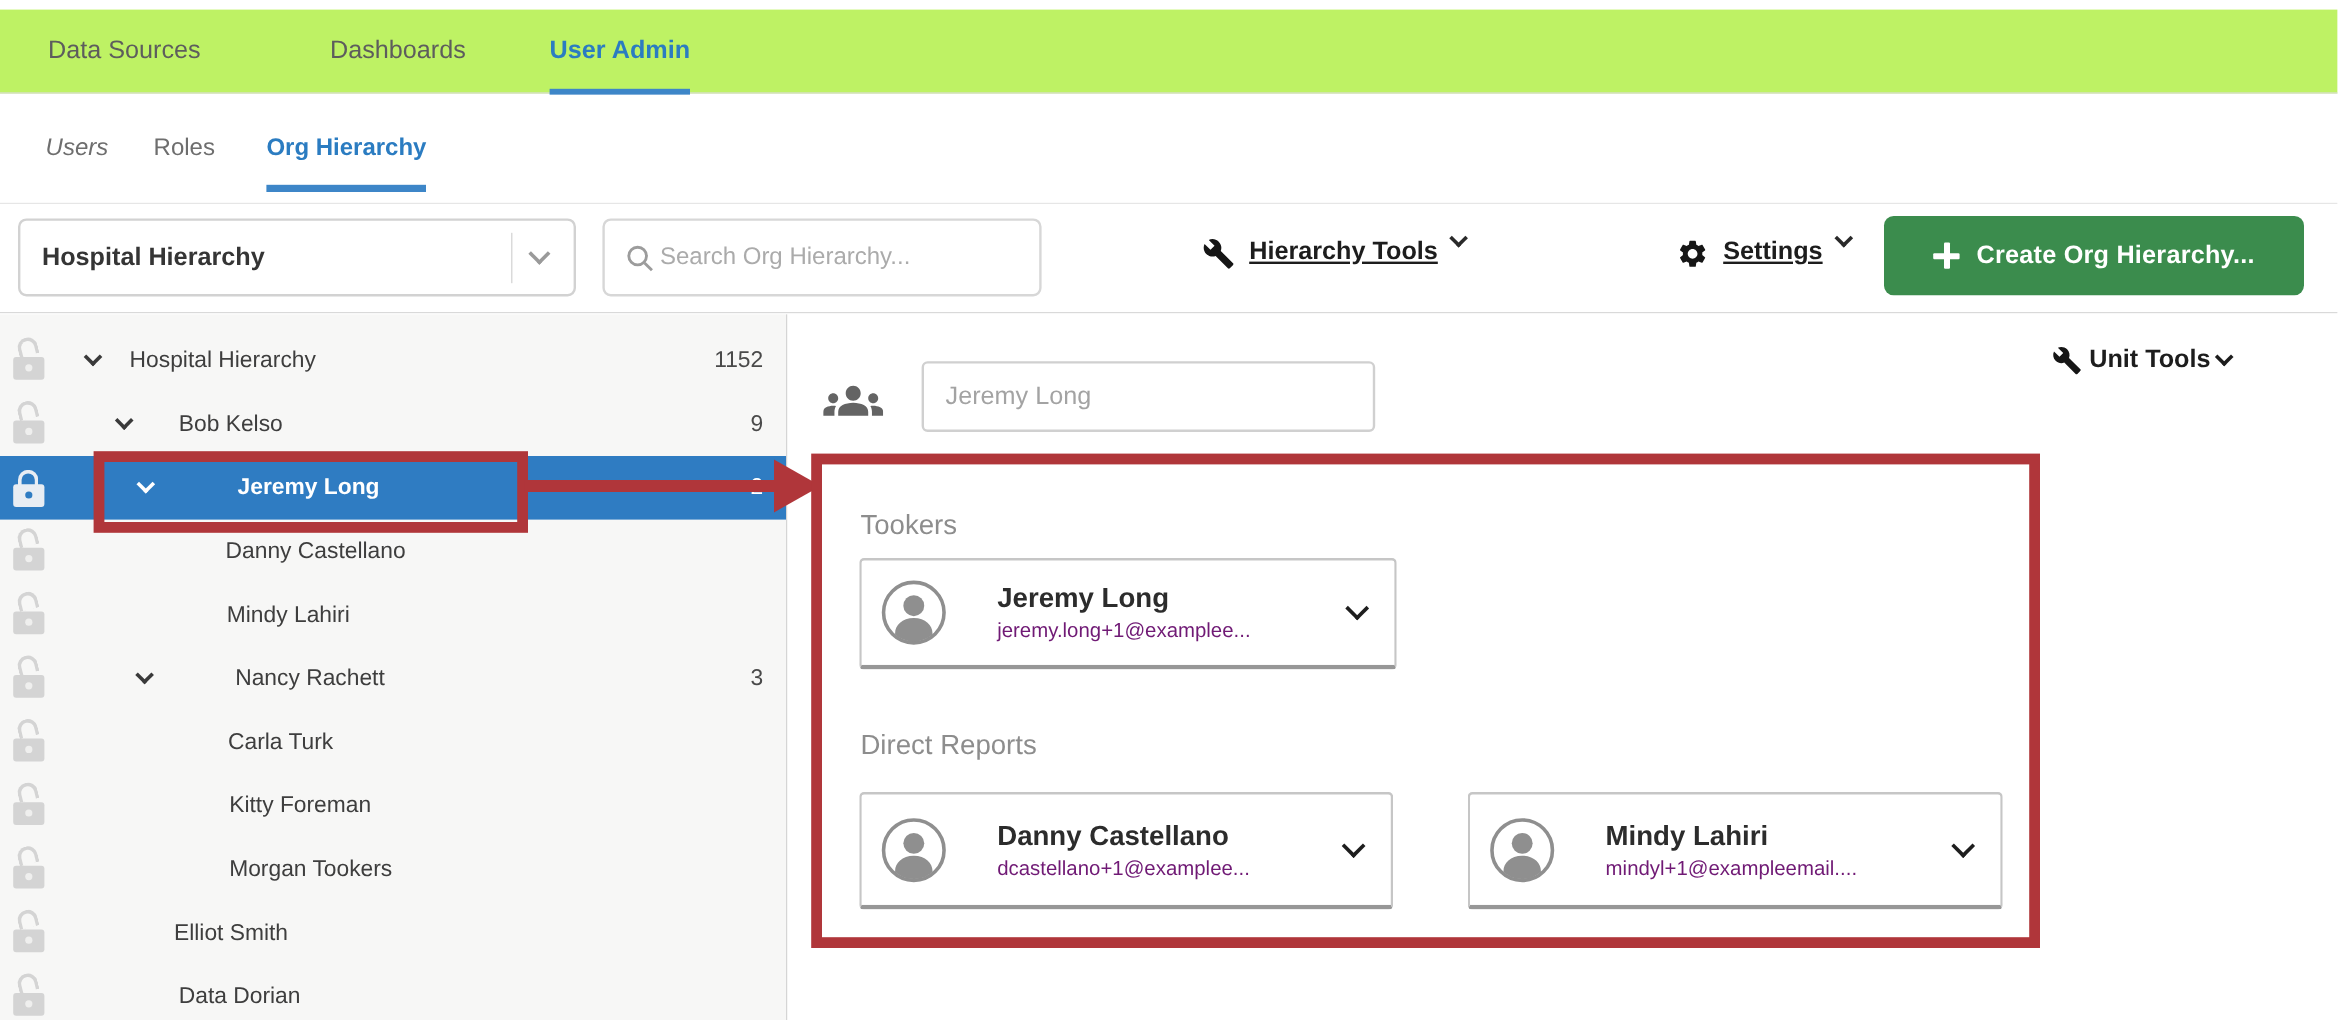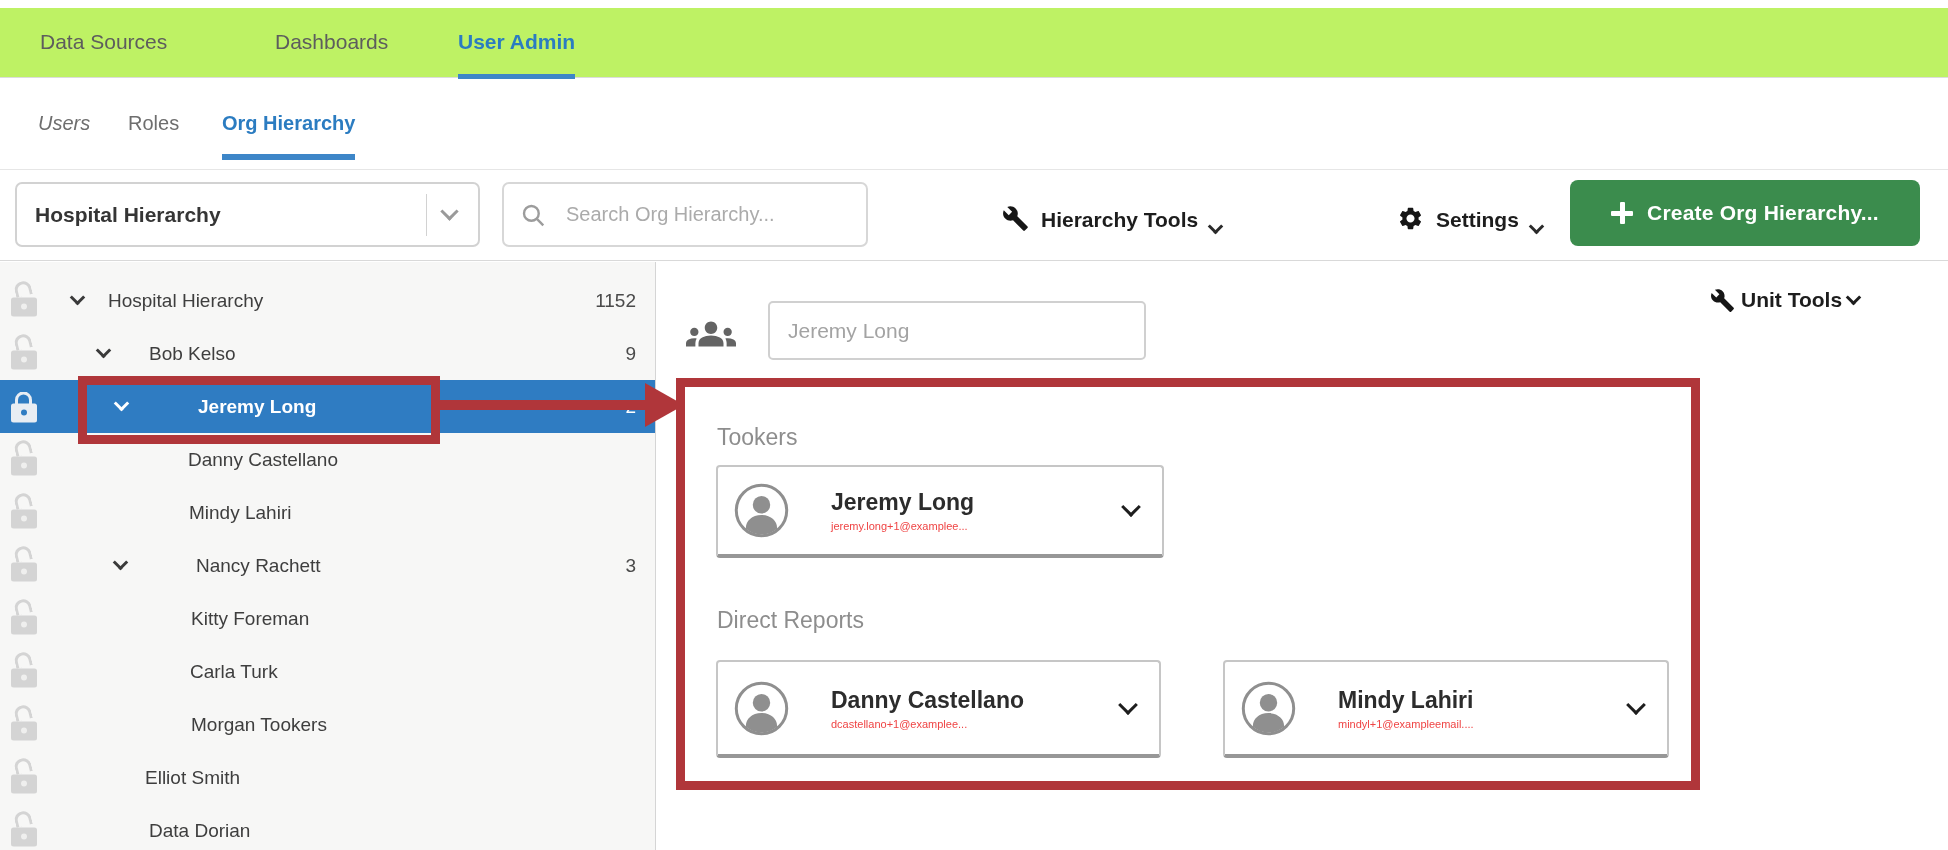--- a/index.html
+++ b/index.html
@@ -29,24 +29,24 @@
   .toolbar { position:absolute; left:0; top:170px; width:100%; height:91px; background:#fff; border-bottom:1px solid #d9d9d9; }
   .hier-select { position:absolute; left:15px; top:12px; width:465px; height:65px; border:2px solid #d2d2d2; border-radius:7px; background:#fff; display:flex; align-items:center; cursor:pointer; }
   .hier-select .sel-value { margin-left:18px; font-size:21px; font-weight:700; color:#353535; flex:1; }
   .hier-select .sel-divider { width:1px; height:42px; background:#d2d2d2; margin-right:16px; }
   .chev { display:inline-block; border-right:3px solid currentColor; border-bottom:3px solid currentColor; transform:rotate(45deg); }
   .chev.sm { width:11px; height:11px; margin-top:-5px; }
   .hier-select .chev { color:#9a9a9a; margin-right:22px; width:13px; height:13px; margin-top:-6px; }
 
   .search-box { position:absolute; left:502px; top:12px; width:366px; height:65px; border:2px solid #d7d7d7; border-radius:7px; background:#fff; display:flex; align-items:center; }
   .search-box svg { margin-left:16px; }
-  .search-box input { border:none; outline:none; flex:1; margin-left:20px; margin-right:10px; font-size:20px; color:#555; font-family:"Liberation Sans",sans-serif; background:transparent; }
+  .search-box input { border:none; outline:none; flex:1; margin-left:4px; margin-right:10px; font-size:20px; color:#555; font-family:"Liberation Sans",sans-serif; background:transparent; }
   .search-box input::placeholder { color:#ababab; }
 
-  .menu-btn { position:absolute; top:28px; height:34px; display:flex; align-items:flex-end; gap:12px; cursor:pointer; color:#1d1d1d; }
+  .menu-btn { position:absolute; top:28px; height:34px; display:flex; align-items:flex-start; gap:12px; cursor:pointer; color:#1d1d1d;text-decoration:underline; }
   .menu-btn .lbl { font-size:21px; font-weight:700; color:#1d1d1d; }
   .menu-btn .chev.sm { color:#2a2a2a; }
   .btn-hiertools { left:1002px; }
   .btn-settings  { left:1397px; }
 
   .create-btn { position:absolute; left:1570px; top:10px; width:350px; height:66px; background:#3b8c4d; border:none; border-radius:8px; color:#fff; display:flex; align-items:center; justify-content:center; gap:14px; cursor:pointer; }
   .create-btn .lbl { font-size:21px; font-weight:700; color:#fff; letter-spacing:.2px; }
   .plus { position:relative; width:22px; height:22px; }
   .plus::before, .plus::after { content:""; position:absolute; background:#fff; border-radius:1px; }
   .plus::before { left:0; top:9px; width:22px; height:4.5px; }
@@ -82,21 +82,21 @@
   .h-managers { left:60px; top:162px; }
   .h-reports  { left:60px; top:345px; }
 
   .person-card { position:absolute; background:#fff; border:2px solid #c6c6c6; border-bottom:4px solid #979797; border-radius:4px; display:flex; align-items:center; padding-left:16px; cursor:pointer; }
   .card-manager { left:59px; top:203px; width:448px; height:93px; }
   .card-dr1 { left:59px; top:398px; width:445px; height:98px; }
   .card-dr2 { left:566px; top:398px; width:446px; height:98px; }
   .person-card .avatar { width:55px; height:55px; flex:0 0 auto; }
   .person-card .pinfo { margin-left:42px; flex:1; min-width:0; }
   .person-card .pname { font-size:23px; font-weight:700; color:#2c2c2c; white-space:nowrap; }
-  .person-card .pemail { font-size:11px; color:#ef4444; margin-top:4px; white-space:nowrap; }
+  .person-card .pemail { font-size:17px; color:#701a75; margin-top:4px; white-space:nowrap; }
   .person-card .chev { width:14px; height:14px; border-width:3.5px; color:#1e1e1e; margin-right:24px; margin-top:-7px; flex:0 0 auto; }
 
   
   .anno { position:absolute; pointer-events:none; z-index:50; }
   .anno-box1 { left:78px; top:376px; width:362px; height:68px; border:9px solid #b0363a; }
   .anno-box2 { left:676px; top:378px; width:1024px; height:412px; border:9px solid #b0363a; }
   .anno-line { left:437px; top:400px; width:211px; height:10px; background:#b0363a; }
   .anno-head { left:645px; top:383px; width:0; height:0; border-top:22px solid transparent; border-bottom:22px solid transparent; border-left:39px solid #b0363a; }
 
   svg { display:block; }
@@ -220,39 +220,39 @@
           <span class="lshackle"></span>
           <span class="lbody">
             <span class="lhole"></span>
           </span>
         </span>
       <span class="tchev" style="--cx:115px"></span>
       <span class="tlabel">Nancy Rachett</span>
       <span class="tcount">3</span>
     </div>
 
+    <div class="trow" style="--tx:190px">
+      <span class="lock open">
+          <span class="lshackle"></span>
+          <span class="lbody">
+            <span class="lhole"></span>
+          </span>
+        </span>
+      <span class="tlabel">Carla Turk</span>
+      <span class="tcount"></span>
+    </div>
+
     <div class="trow" style="--tx:191px">
       <span class="lock open">
           <span class="lshackle"></span>
           <span class="lbody">
             <span class="lhole"></span>
           </span>
         </span>
       <span class="tlabel">Kitty Foreman</span>
-      <span class="tcount"></span>
-    </div>
-
-    <div class="trow" style="--tx:190px">
-      <span class="lock open">
-          <span class="lshackle"></span>
-          <span class="lbody">
-            <span class="lhole"></span>
-          </span>
-        </span>
-      <span class="tlabel">Carla Turk</span>
       <span class="tcount"></span>
     </div>
 
     <div class="trow" style="--tx:191px">
       <span class="lock open">
           <span class="lshackle"></span>
           <span class="lbody">
             <span class="lhole"></span>
           </span>
         </span>

